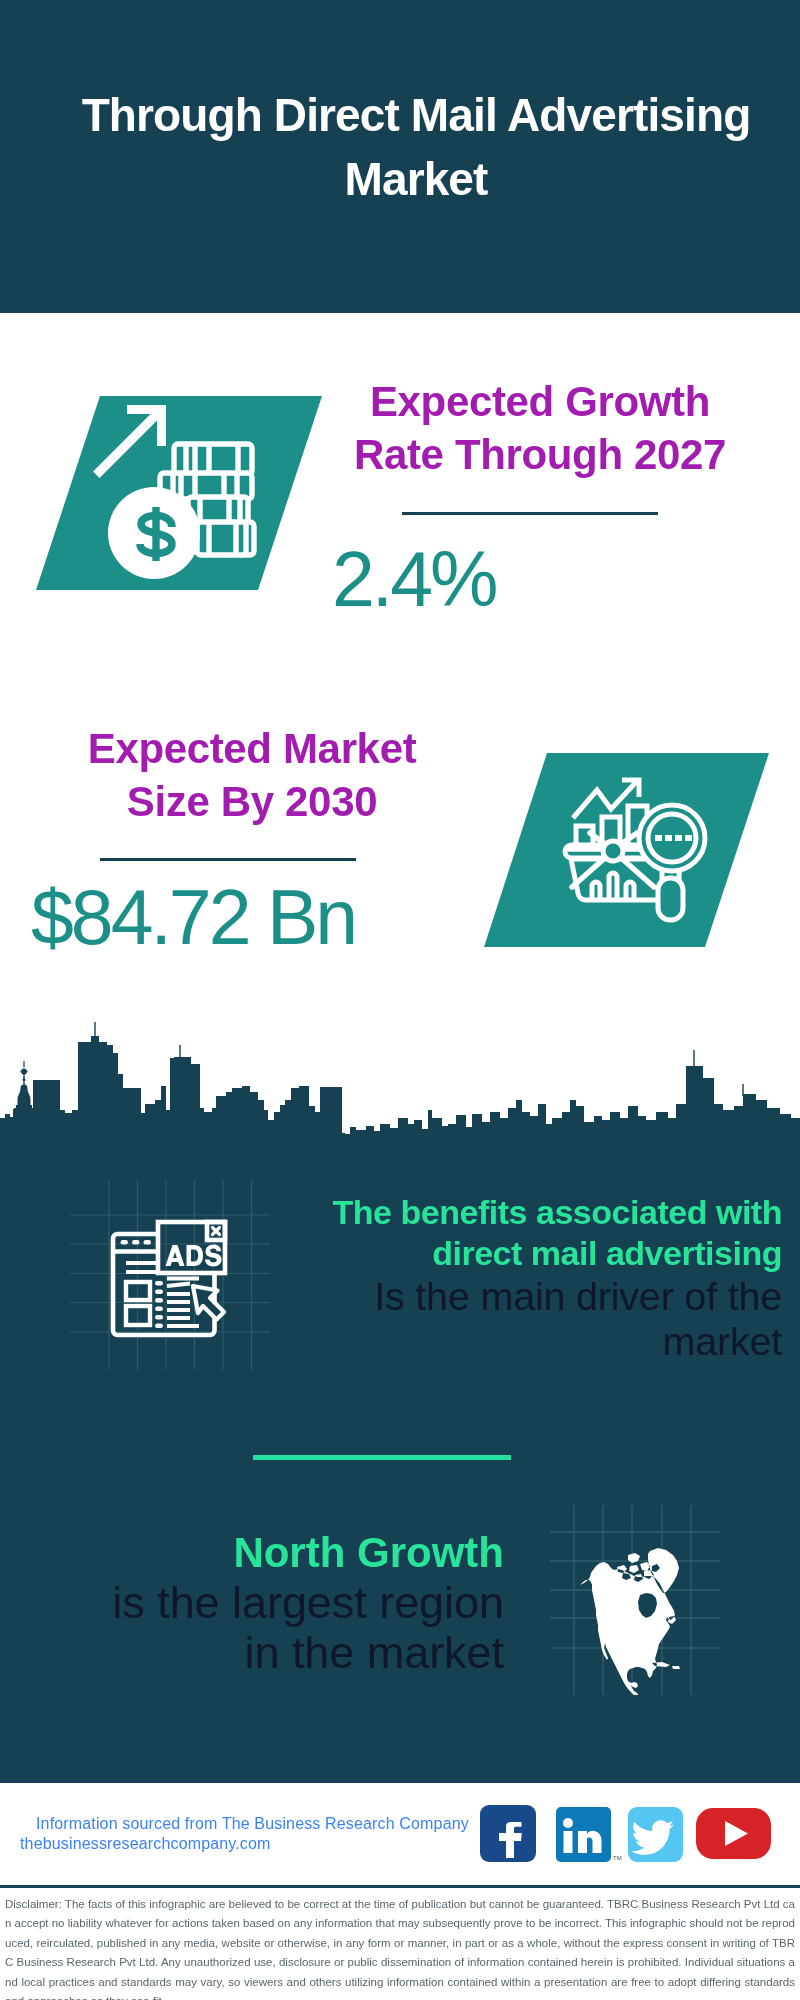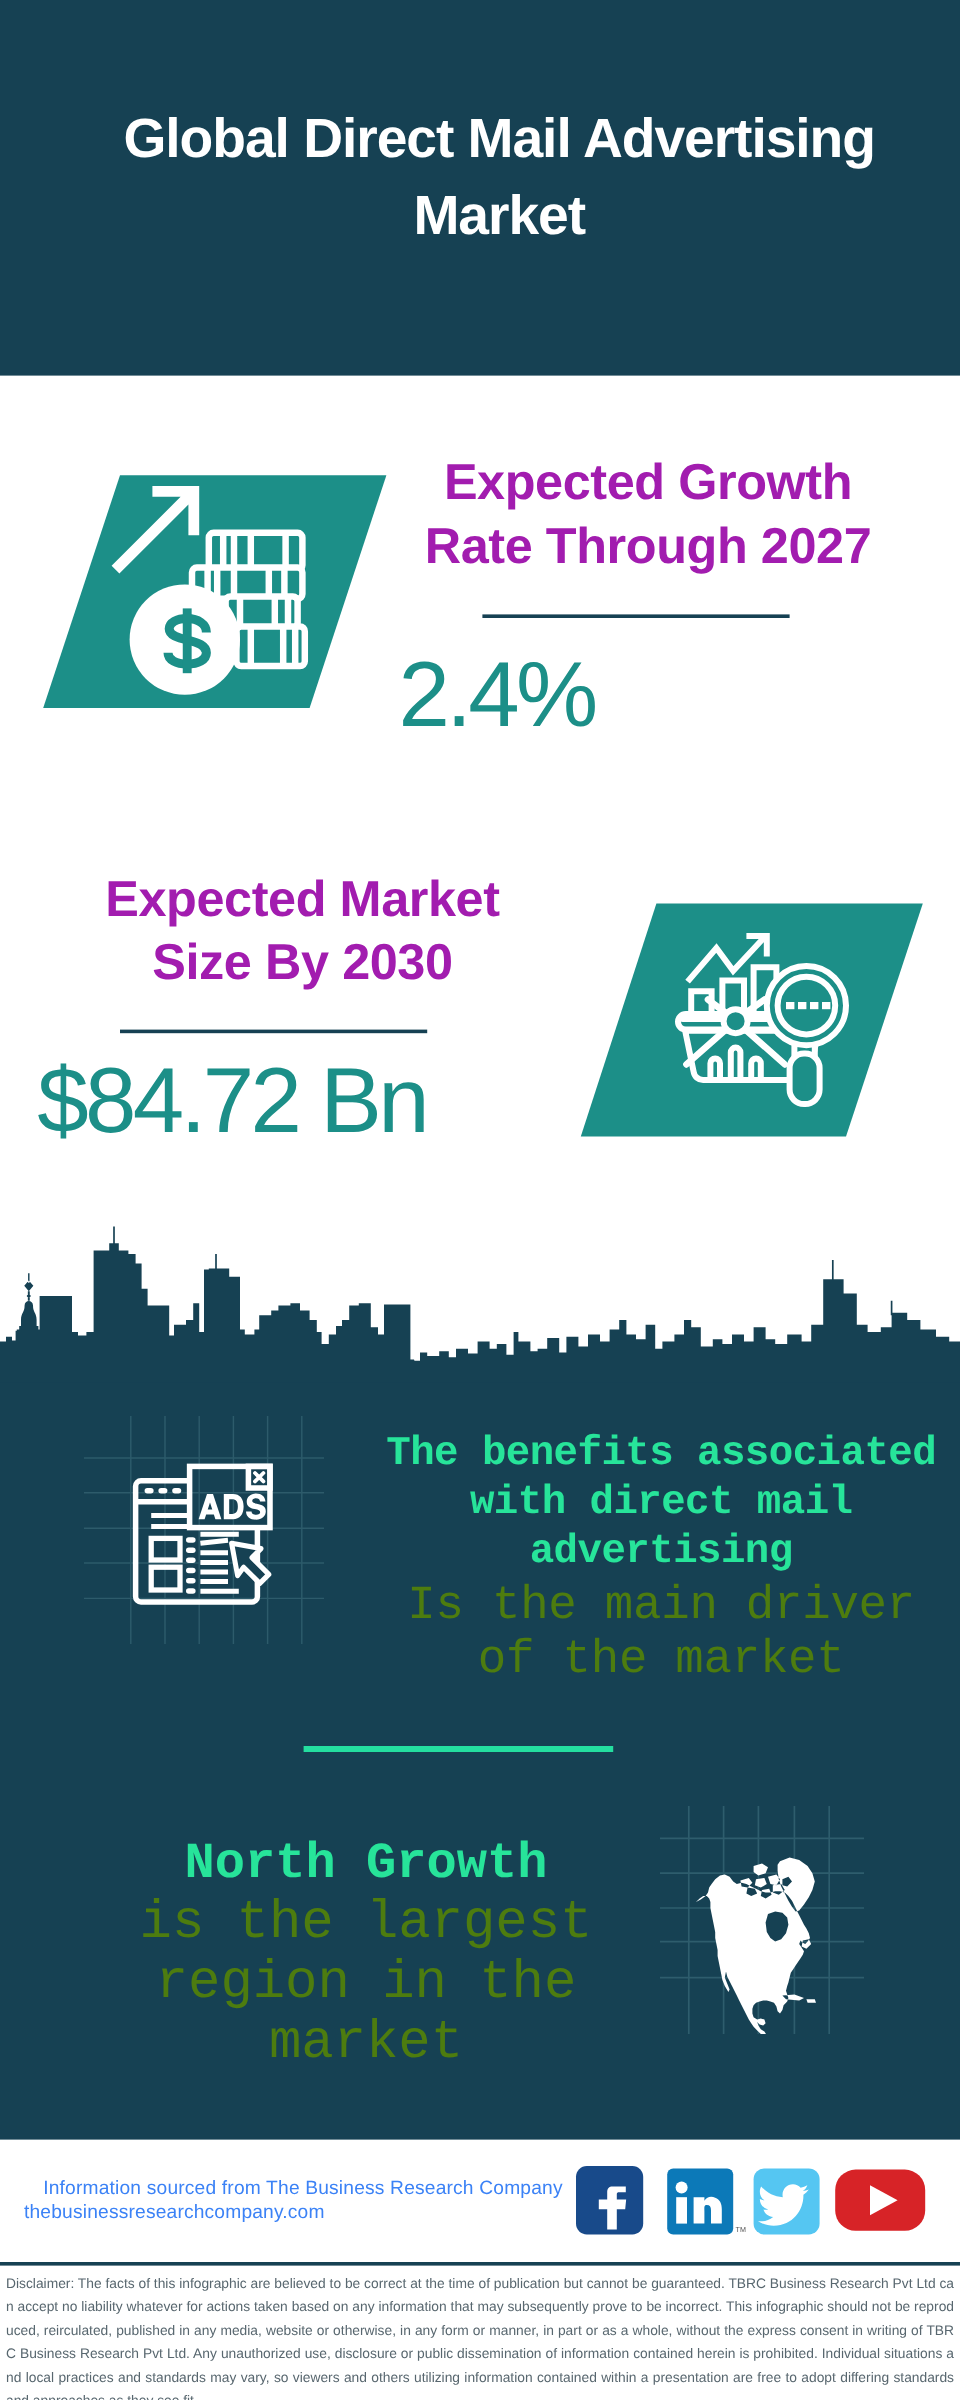--- a/index.html
+++ b/index.html
@@ -39,23 +39,23 @@
     font-size:77px; font-weight:normal; letter-spacing:-3px;
   }
 
   
   .skyline { position:absolute; left:0; display:block; }
   .icon-flat { position:absolute; display:block; }
 
   
   .dark { position:absolute; left:0; width:800px; background:#164153; }
 
-  .benefit-text { position:absolute; text-align:center;font-family:Liberation Mono, monospace; }
+  .benefit-text { position:absolute; text-align:right; }
   .hl { color:#27e49a; font-weight:bold; font-size:34px; line-height:41px; letter-spacing:-0.48px; }
-  .wt { color:#4d7c0f; font-size:39.5px; line-height:45px; letter-spacing:-0.2px; }
+  .wt { color:#0f172a; font-size:39.5px; line-height:45px; letter-spacing:-0.2px; }
   .region-text .hl { font-size:42px; line-height:50px; letter-spacing:0px; }
   .region-text .wt { font-size:45px; line-height:50px; letter-spacing:-0.05px; }
 
   .green-rule { position:absolute; height:5px; background:#24dfa0; }
 
   
   .footer { position:absolute; left:0; width:800px; background:#fff; }
   .footer-rule { position:absolute; left:0; width:800px; background:#164153; }
   .src-text { position:absolute; color:#3b82f6; font-size:16px; line-height:20px; letter-spacing:0.15px; }
 
@@ -67,21 +67,21 @@
     padding:7px 5px 0 5px;
     text-align:justify; word-break:break-all;
   }
 </style>
 </head>
 <body>
 
 <div class="page">
 
   <div class="header">
-    <div class="header-title">Global Direct Mail Advertising Market</div>
+    <div class="header-title">Through Direct Mail Advertising Market</div>
   </div>
 
   <div>
     <svg class="icon-para" style="left:20px; top:386px;" width="320" height="216" viewBox="20 386 320 216">
       <polygon points="100,396 322,396 258,590 36,590" fill="#1c8f88"></polygon>
 
       <path d="M127,405 L166,405 L166,446 L157,446 L157,420.5 L99.5,478 L93,471.5 L150.5,414 L127,414 Z" fill="#ffffff"></path>
 
       <g class="bills" fill="#1c8f88" stroke="#ffffff" stroke-width="5.4" stroke-linejoin="round">
         <g>

